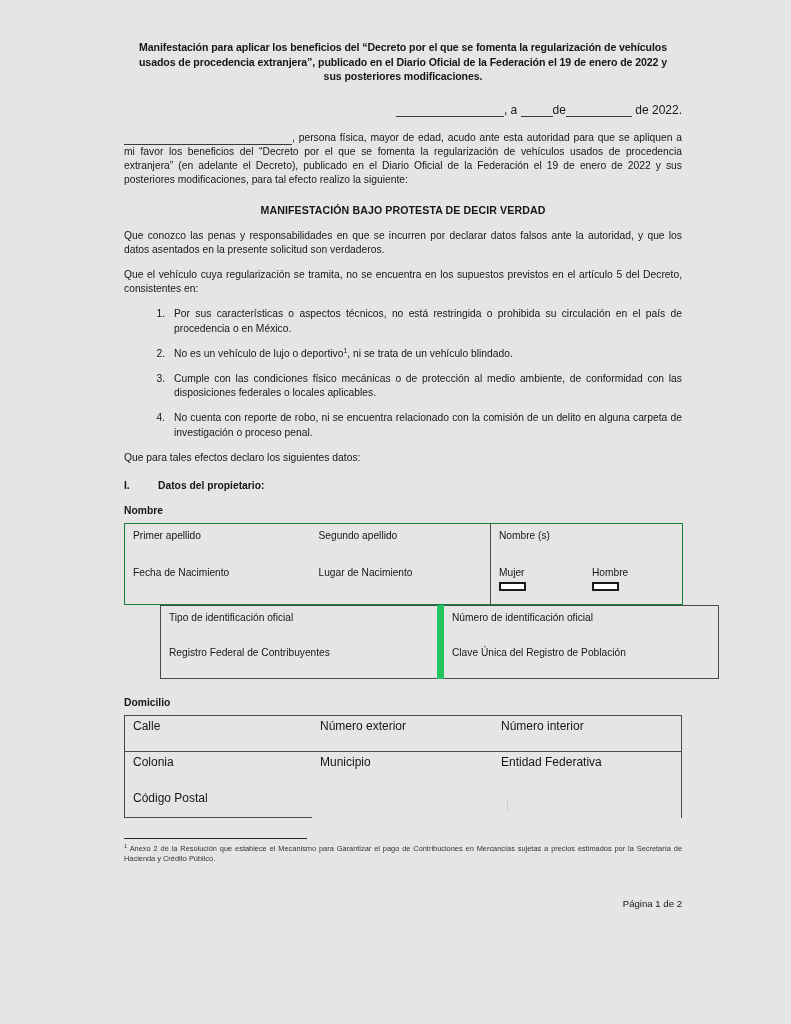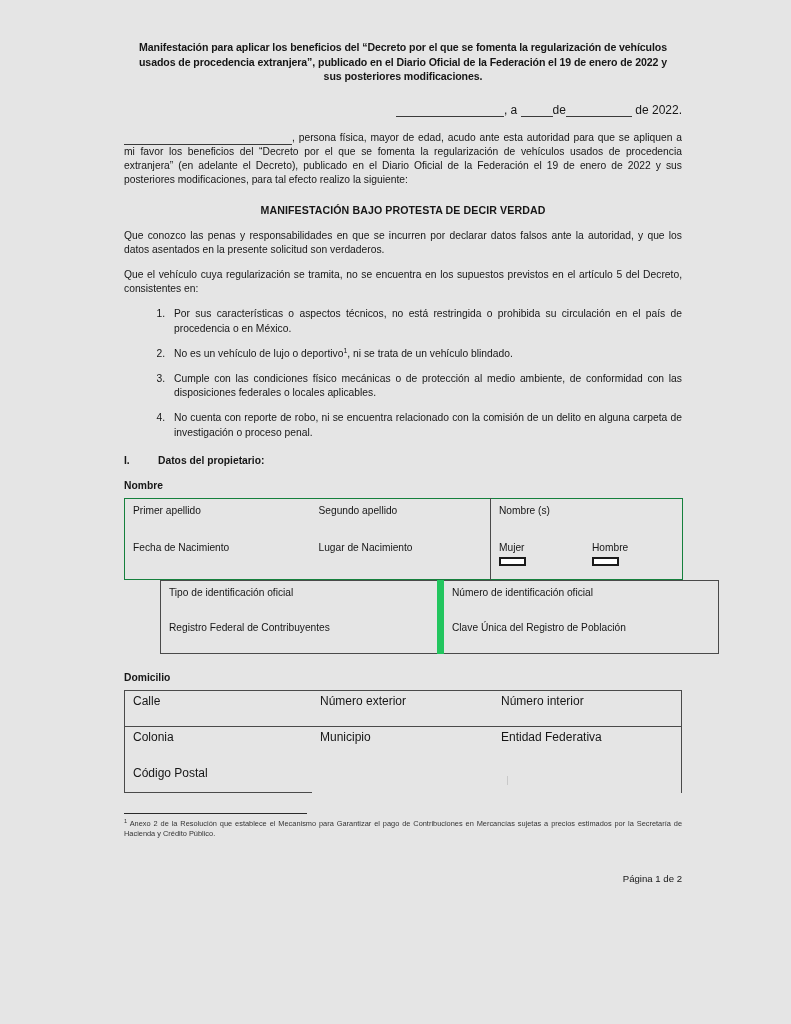--- a/index.html
+++ b/index.html
@@ -255,20 +255,21 @@
     <p class="body-text">Que el vehículo cuya regularización se tramita, no se encuentra en los supuestos previstos en el artículo 5 del Decreto, consistentes en:</p>
 
     <ol class="claims">
       <li>Por sus características o aspectos técnicos, no está restringida o prohibida su circulación en el país de procedencia o en México.</li>
       <li><span>No es un vehículo de lujo o deportivo</span><sup class="fn">1</sup><span>, ni se trata de un vehículo blindado.</span></li>
       <li>Cumple con las condiciones físico mecánicas o de protección al medio ambiente, de conformidad con las disposiciones federales o locales aplicables.</li>
       <li>No cuenta con reporte de robo, ni se encuentra relacionado con la comisión de un delito en alguna carpeta de investigación o proceso penal.</li>
     </ol>
 
 
+    <p class="body-text">Que para tales efectos declaro los siguientes datos:</p>
 
     <div class="roman-head"><span class="num">I.</span><span>Datos del propietario:</span></div>
 
     <div class="field-head">Nombre</div>
 
     <table class="tbl tbl-nombre">
       <colgroup>
           <col style="width:186px">
           <col style="width:180px">
           <col style="width:192px">

